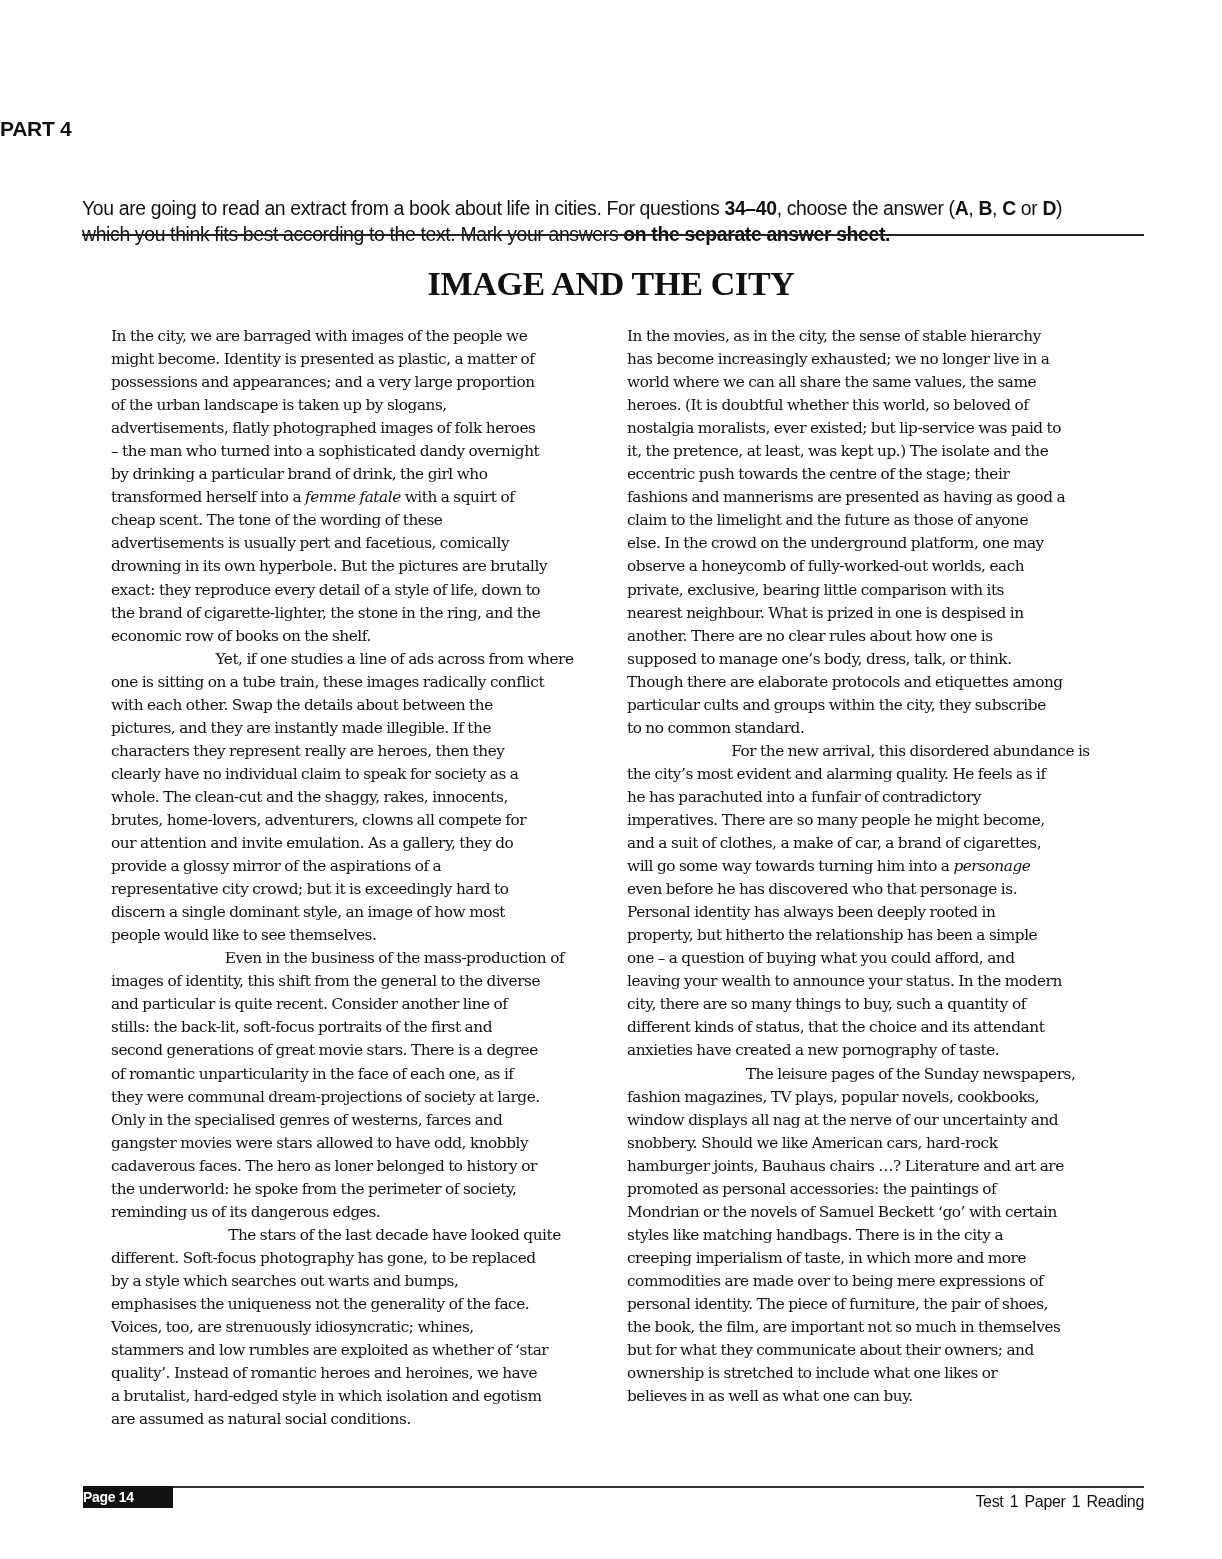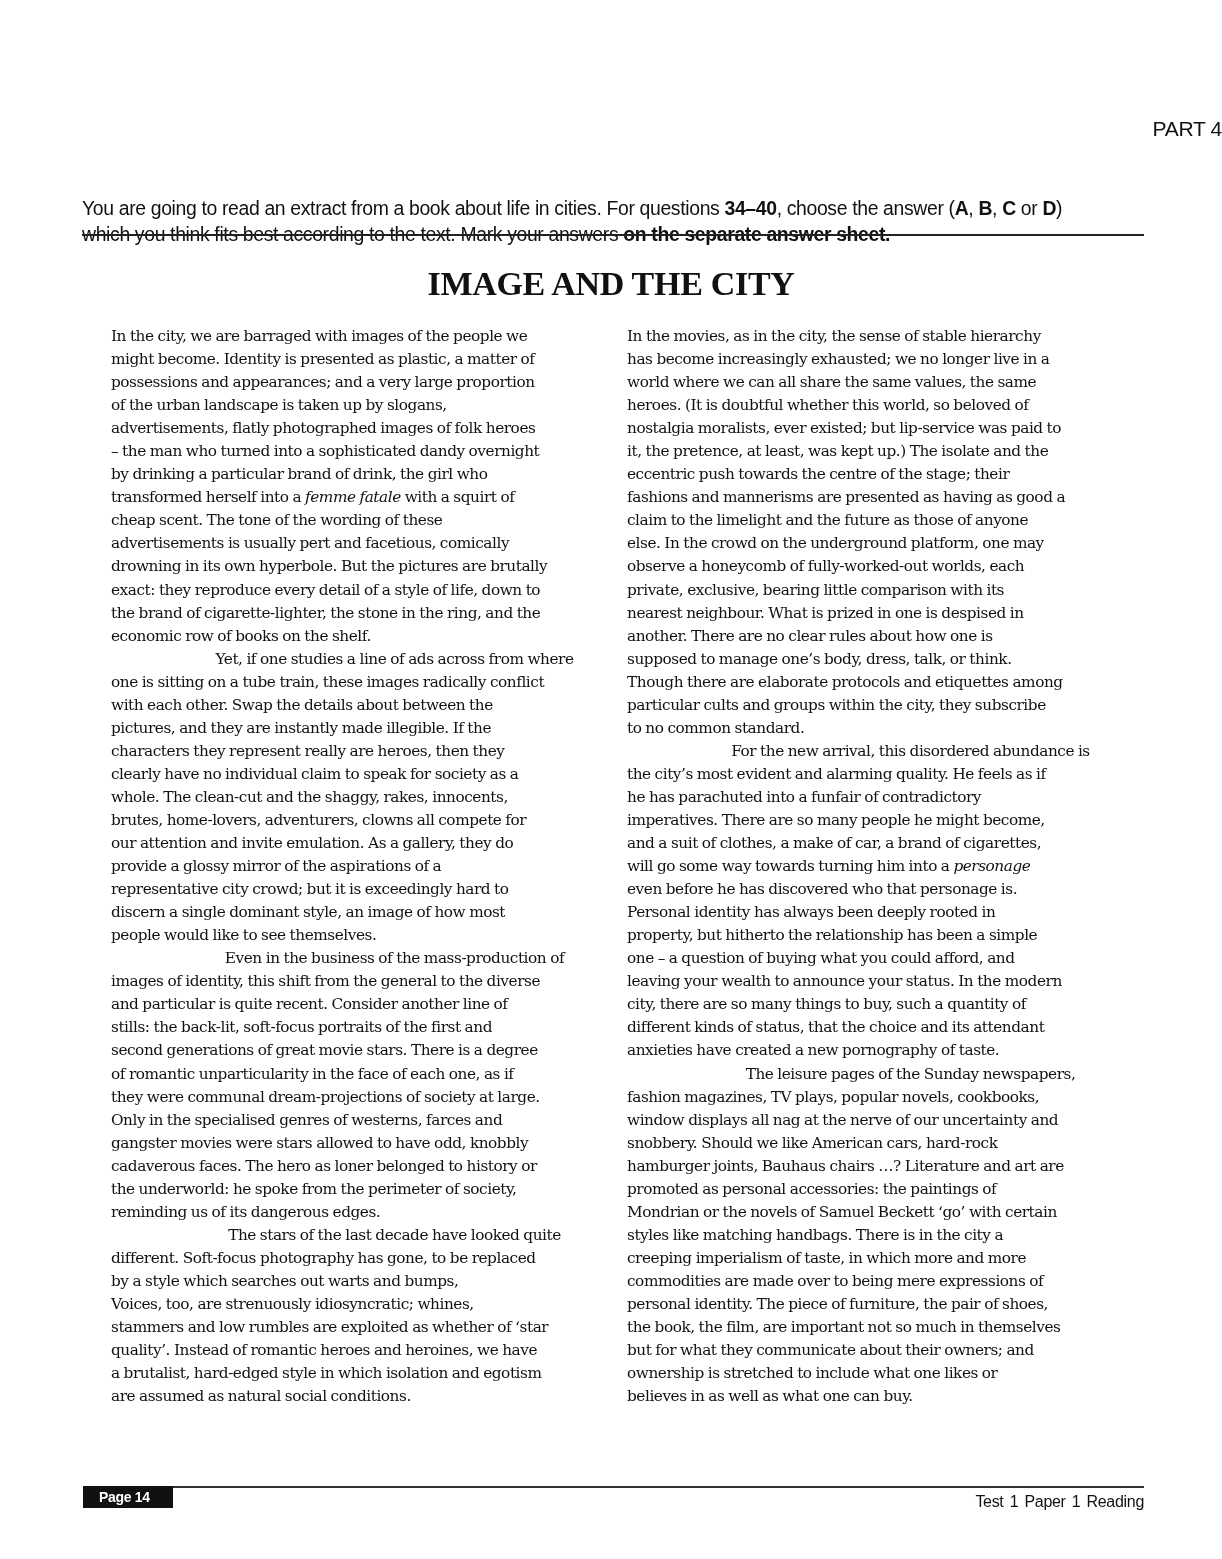--- a/index.html
+++ b/index.html
@@ -1,19 +1,19 @@
 <!DOCTYPE html>
 <html><head>
   <meta charset="utf-8">
   <style>
     html, body { margin: 0; padding: 0; background: #ffffff; }
     body { width: 1222px; height: 1559px; position: relative; overflow: hidden; color: #111; }
     .part-title {
-      position: absolute; top: 117px; left: 0; width: 1222px; text-align: right;
-      font-family: "Liberation Sans", sans-serif; font-weight: normal; font-size: 21px;
+      position: absolute; top: 117px; left: 0; width: 1222px; text-align: left;
+      font-family: "Liberation Sans", sans-serif; font-weight: bold; font-size: 21px;
       letter-spacing: -0.3px;
     }
     .instructions {
       position: absolute; top: 164px; left: 82px; width: 1070px;
       font-family: "Liberation Sans", sans-serif; font-size: 19.4px; line-height: 26px;
       letter-spacing: -0.35px;
       margin-top: 31px;
     }
     .instructions .line { display: block; white-space: nowrap; }
     .instructions b { font-weight: bold; }
@@ -35,21 +35,21 @@
     .column .ln { display: block; white-space: nowrap; }
     .column .ind { padding-left: 67px; text-align: center; }
     .column i { font-style: italic; }
     .footer-rule {
       position: absolute; top: 1486px; left: 172px; width: 972px; height: 1.5px; background: #333;
     }
     .page-badge {
       position: absolute; top: 1486px; left: 83px; width: 90px; height: 22px;
       background: #111; color: #fff;
       font-family: "Liberation Sans", sans-serif; font-weight: bold; font-size: 14px;
-      line-height: 22px; text-align: left; padding-left: 16px; box-sizing: border-box;
+      line-height: 22px; text-align: left; box-sizing: border-box;
       letter-spacing: -0.3px;
     }
     .footer-right {
       position: absolute; top: 1493px; right: 78px;
       font-family: "Liberation Sans", sans-serif; font-size: 16px; letter-spacing: -0.3px;
       word-spacing: 2px;
       text-align: center;
     }
   </style>
 </head>
@@ -102,20 +102,21 @@
     <span class="ln">of romantic unparticularity in the face of each one, as if</span>
     <span class="ln">they were communal dream-projections of society at large.</span>
     <span class="ln">Only in the specialised genres of westerns, farces and</span>
     <span class="ln">gangster movies were stars allowed to have odd, knobbly</span>
     <span class="ln">cadaverous faces. The hero as loner belonged to history or</span>
     <span class="ln">the underworld: he spoke from the perimeter of society,</span>
     <span class="ln">reminding us of its dangerous edges.</span>
     <span class="ln ind">The stars of the last decade have looked quite</span>
     <span class="ln">different. Soft-focus photography has gone, to be replaced</span>
     <span class="ln">by a style which searches out warts and bumps,</span>
+    <span class="ln">emphasises the uniqueness not the generality of the face.</span>
     <span class="ln">Voices, too, are strenuously idiosyncratic; whines,</span>
     <span class="ln">stammers and low rumbles are exploited as whether of ‘star</span>
     <span class="ln">quality’. Instead of romantic heroes and heroines, we have</span>
     <span class="ln">a brutalist, hard-edged style in which isolation and egotism</span>
     <span class="ln">are assumed as natural social conditions.</span>
   </div>
 <div class="column col-right" id="col-right">
     <span class="ln">In the movies, as in the city, the sense of stable hierarchy</span>
     <span class="ln">has become increasingly exhausted; we no longer live in a</span>
     <span class="ln">world where we can all share the same values, the same</span>

